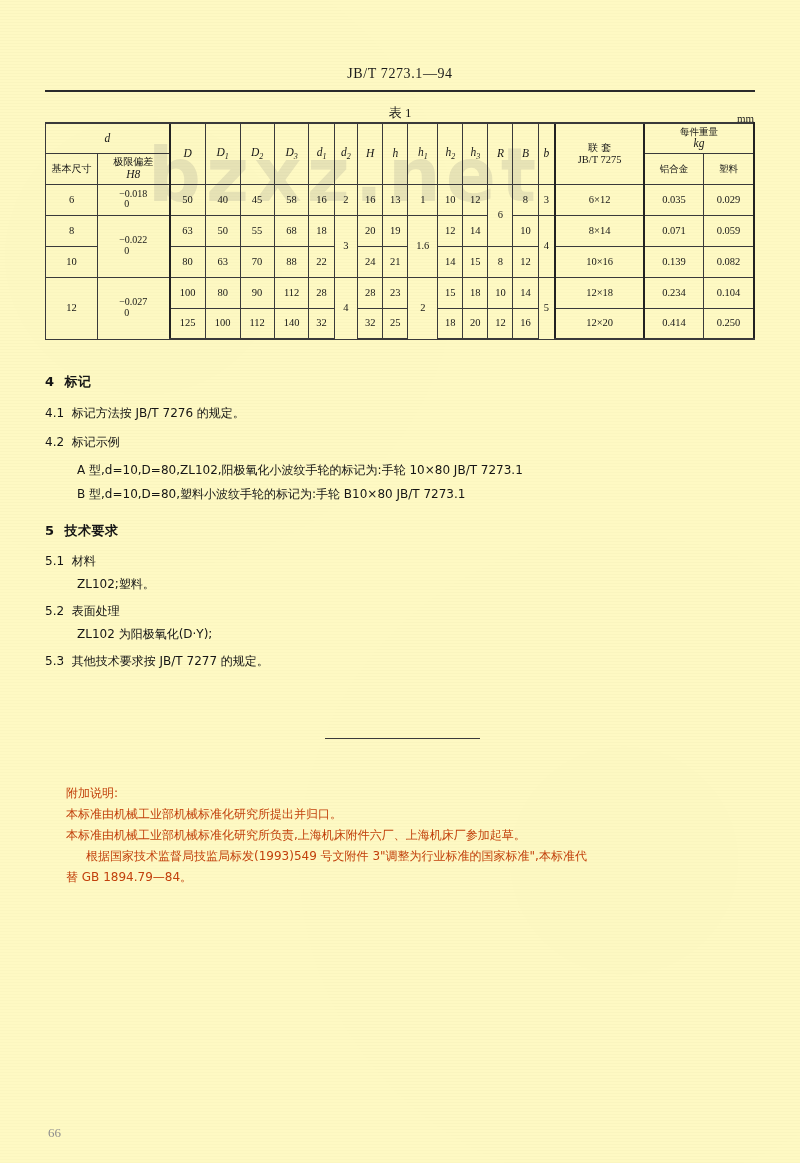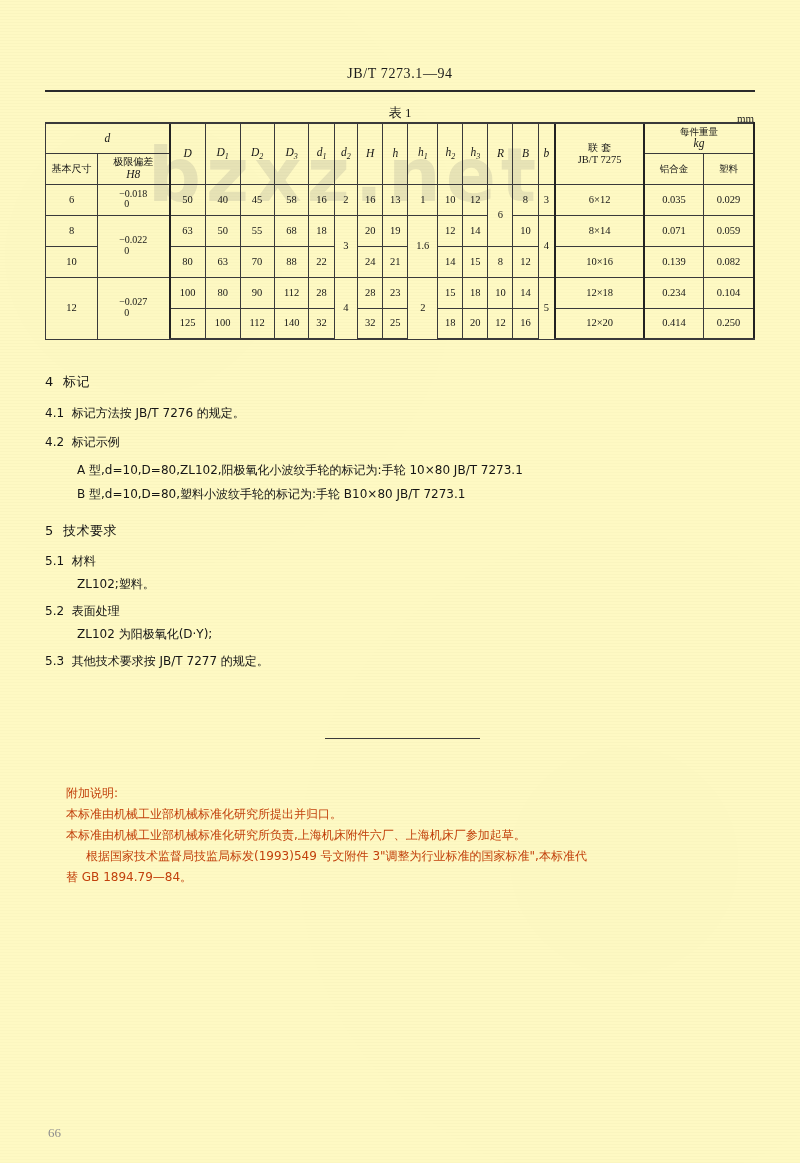--- a/index.html
+++ b/index.html
@@ -122,21 +122,21 @@
 
   
   .sec {
     position: absolute;
     left: 45px;
     font-family: "DejaVu Sans", sans-serif;
     color: #151515;
   }
   .sec-title {
     font-size: 13px;
-    font-weight: normal;
+    font-weight: bold;
     letter-spacing: .5px;
   }
   .sec-num { font-size: 12px; }
   .para {
     font-size: 12px;
     line-height: 1.5;
   }
   .indent1 { margin-left: 32px; }
 
   .divider {

